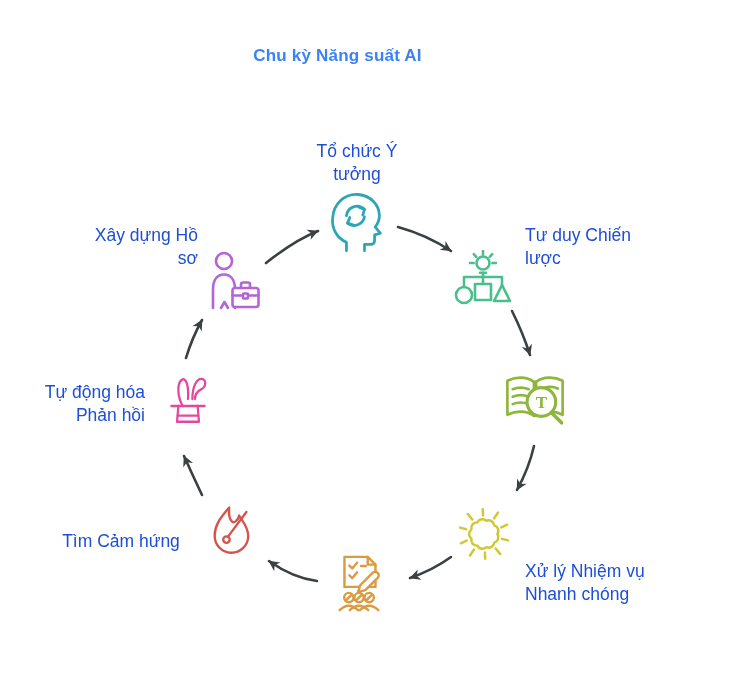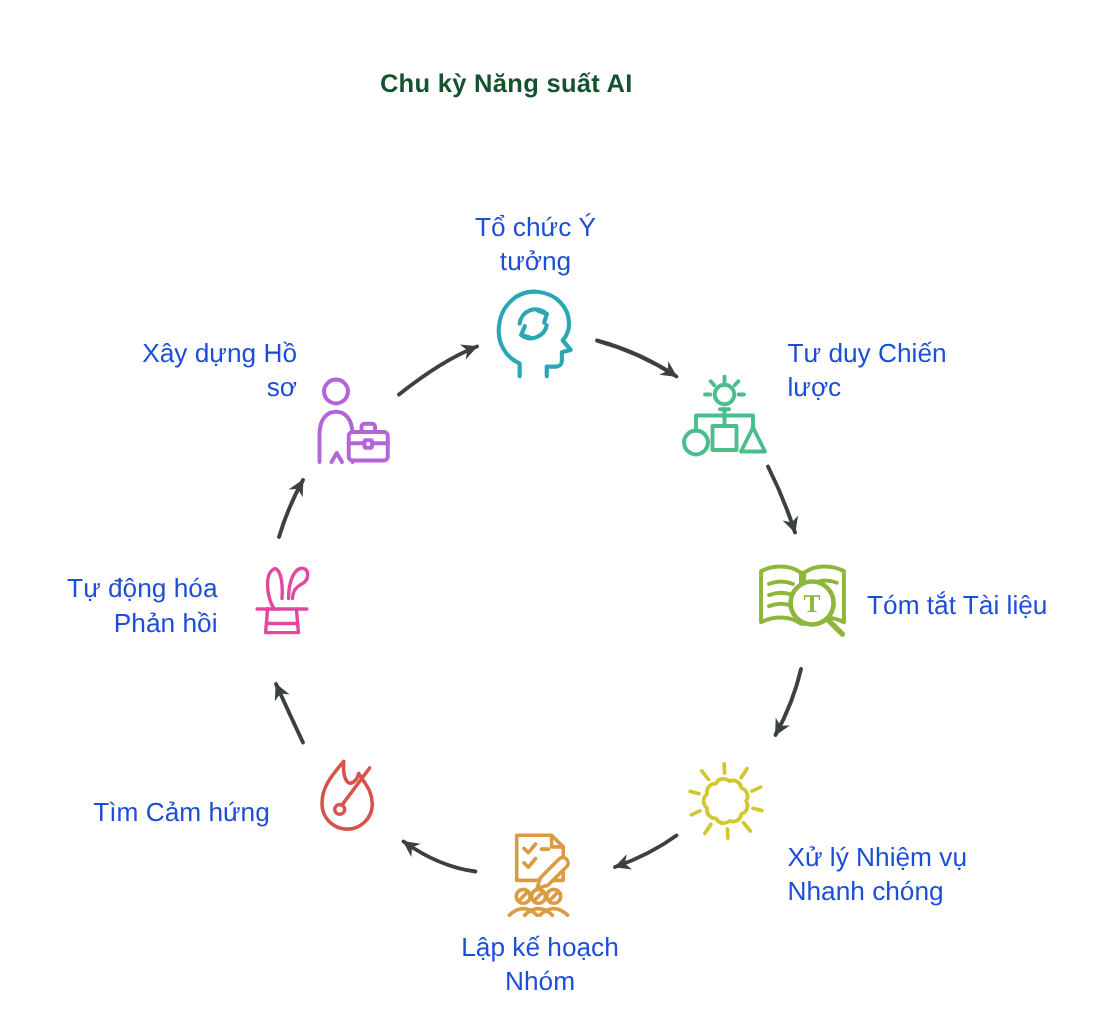--- a/index.html
+++ b/index.html
@@ -2,21 +2,21 @@
 <html><head>
 <meta charset="utf-8">
 <style>
   html,body{margin:0;padding:0;background:#fff;}
   .canvas{
     position:relative;width:743px;height:674px;background:#ffffff;
     font-family:"Liberation Sans",sans-serif;overflow:hidden;
   }
   .title{
     position:absolute;left:0;top:46px;width:675px;text-align:center;
-    font-size:17px;font-weight:bold;color:#14532d;letter-spacing:.2px;
+    font-size:17px;font-weight:bold;color:#3b82f6;letter-spacing:.2px;
   }
   .node-label{
     position:absolute;font-size:17.5px;line-height:1.32;color:#1d4ed8;
     white-space:pre-line;
   }
   .ta-c{text-align:center}.ta-l{text-align:left}.ta-r{text-align:right}
   .icon{position:absolute}
   .icon svg{display:block}
   .arrows{position:absolute;left:0;top:0}
 </style>
@@ -64,21 +64,20 @@
       <circle cx="32" cy="13" r="6.5"></circle>
       <path d="M32 1 V4.6 M22.8 4.2 L25.2 6.8 M41.2 4.2 L38.8 6.8 M19 13 H22.6 M45 13 H41.4"></path>
       <path d="M29 22.8 H35"></path>
       <path d="M32 22.8 V27 M13 27 H51 M13 27 V37 M32 27 V34 M51 27 V35"></path>
       <circle cx="13" cy="45" r="8"></circle>
       <rect x="24" y="34" width="16" height="16"></rect>
       <path d="M51 35 L43 51 H59 Z"></path>
     </svg>
   </div>
 
-  <div class="node-label ta-l" style="left:578px;top:392px;width:160px;">Tóm tắt Tài liệu</div>
   <div class="icon" style="left: 501px; top: 368px; color: rgb(143, 182, 60);">
     <svg width="68" height="68" viewBox="0 0 64 64" fill="none" stroke="currentColor" stroke-width="2.5" stroke-linecap="round" stroke-linejoin="round">
       <path d="M6 12 C14 8 24 8 31 13 V45 C24 40 14 40 6 44 Z"></path>
       <path d="M58 12 C50 8 40 8 33 13 V45 C40 40 50 40 58 44 Z"></path>
       <path d="M32 13 V45"></path>
       <path d="M11 20 C16 18 21 18 26 20 M11 27 C16 25 21 25 26 27 M11 34 C16 32 21 32 26 34"></path>
       <path d="M40 19 C45 17.3 49 17.3 53.5 19.3"></path>
       <circle cx="38" cy="32" r="13.5" fill="#ffffff" stroke-width="2.9"></circle>
       <text x="38" y="37.8" text-anchor="middle" font-size="16" font-weight="bold" font-family="Liberation Serif, serif" fill="currentColor" stroke="none">T</text>
       <path d="M48 42.5 L57 51.5" stroke-width="3.4"></path>
@@ -87,22 +86,20 @@
 
   <div class="node-label ta-l" style="left:525px;top:541px;width:170px;margin-top:19px;">Xử lý Nhiệm vụ
 Nhanh chóng</div>
   <div class="icon" style="left: 451px; top: 501px; color: rgb(210, 199, 47);">
     <svg width="66" height="66" viewBox="0 0 64 64" fill="none" stroke="currentColor" stroke-width="2.4" stroke-linecap="round" stroke-linejoin="round">
       <path d="M45 32 A5.5 5.5 0 0 1 41.96 40.36 A5.5 5.5 0 0 1 34.26 44.8 A5.5 5.5 0 0 1 25.5 43.26 A5.5 5.5 0 0 1 19.79 36.45 A5.5 5.5 0 0 1 19.79 27.55 A5.5 5.5 0 0 1 25.5 20.74 A5.5 5.5 0 0 1 34.26 19.2 A5.5 5.5 0 0 1 41.96 23.64 A5.5 5.5 0 0 1 45 32 Z"></path>
       <path d="M49.4 36.7 L55.2 38.2 M43.3 46 L47.7 51.4 M32.9 50 L33.2 56 M22.2 47.1 L18.4 52.9 M15.2 38.4 L9.6 41 M14.6 27.3 L8.8 25.8 M20.7 18 L16.3 12.6 M31.1 14 L30.8 8 M41.8 16.9 L45.6 11.1 M48.8 25.6 L54.4 23"></path>
     </svg>
   </div>
 
-  <div class="node-label ta-c" style="left:290px;top:620px;width:140px;">Lập kế hoạch
-Nhóm</div>
   <div class="icon" style="left: 328px; top: 552px; color: rgb(219, 155, 65);">
     <svg width="62" height="62" viewBox="0 0 64 64" fill="none" stroke="currentColor" stroke-width="2.5" stroke-linecap="round" stroke-linejoin="round">
       <path d="M17 5 H41 L49 13 V36 H17 Z"></path>
       <path d="M41 5 V13 H49"></path>
       <path d="M22 14 l3 3 5-6 M34 14.5 h5"></path>
       <path d="M22 24 l3 3 5-6"></path>
       <path d="M31 41.5 l2.3-7.2 L46 21.5 c1.5-1.6 4-1.6 5.3 0 c1.4 1.4 1.4 3.7 0 5.2 L38.5 39.4 Z" fill="#ffffff"></path>
       <circle cx="21.5" cy="47" r="4.8" fill="#ffffff"></circle>
       <circle cx="32" cy="47" r="4.8" fill="#ffffff"></circle>
       <circle cx="42.5" cy="47" r="4.8" fill="#ffffff"></circle>

